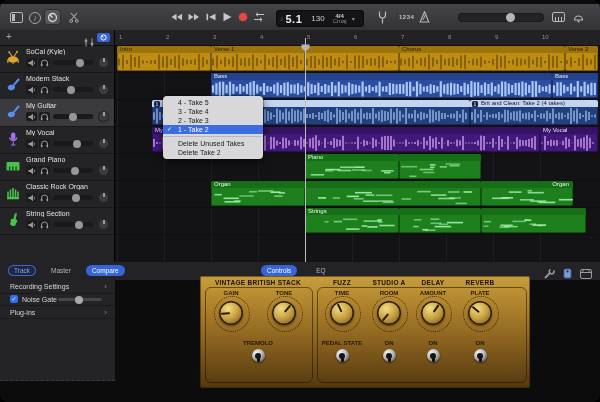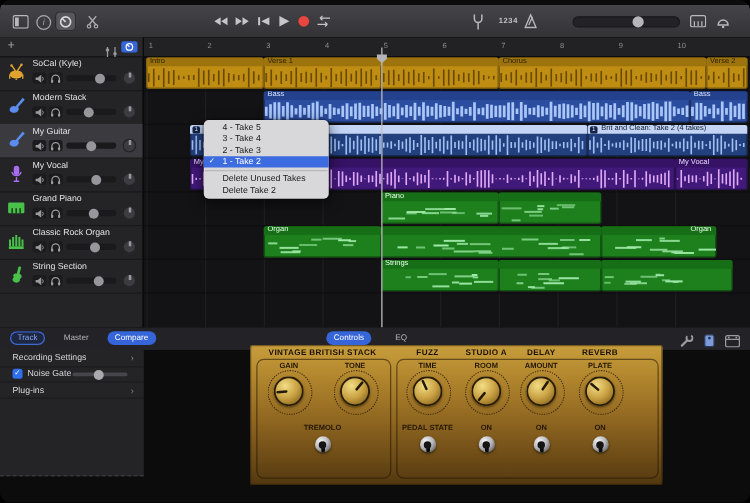--- a/index.html
+++ b/index.html
@@ -157,20 +157,30 @@
       <svg width="10" height="10" viewBox="0 0 10 10">
           <circle cx="5" cy="5" r="4.3" fill="#e8463f"></circle>
         </svg>
     </span>
     <span class="transport" style="left:252px">
       <svg width="12" height="10" viewBox="0 0 12 10">
           <path d="M3 2.5 H11 M3 2.5 L5 0.8 M3 2.5 L5 4.2 M9 7.5 H1 M9 7.5 L7 5.8 M9 7.5 L7 9.2" stroke="#c6c6ca" fill="none" stroke-width="1"></path>
         </svg>
     </span>
 
+    <div id="lcd">
+      <span class="lcd-note">♪</span>
+      <span class="lcd-pos">5.1</span>
+      <span class="lcd-tempo">130</span>
+      <span class="lcd-sig">
+        <b>4/4</b>
+        <i>Cmaj</i>
+      </span>
+      <span class="lcd-dd">▾</span>
+    </div>
 
     <span class="tbi" style="left:374px">
       <svg width="9" height="13" viewBox="0 0 9 13">
           <path d="M1.5 0.5 V4 a3 3 0 0 0 6 0 V0.5 M4.5 7 V12.5" stroke="#b9b9bd" fill="none" stroke-width="1.2"></path>
         </svg>
     </span>
     <span id="countin">1234</span>
     <span class="tbi" style="left:416px">
       <svg width="11" height="12" viewBox="0 0 11 12">
           <path d="M5.5 0.8 L9.8 11 H1.2 Z" fill="none" stroke="#b9b9bd" stroke-width="1.1"></path>

